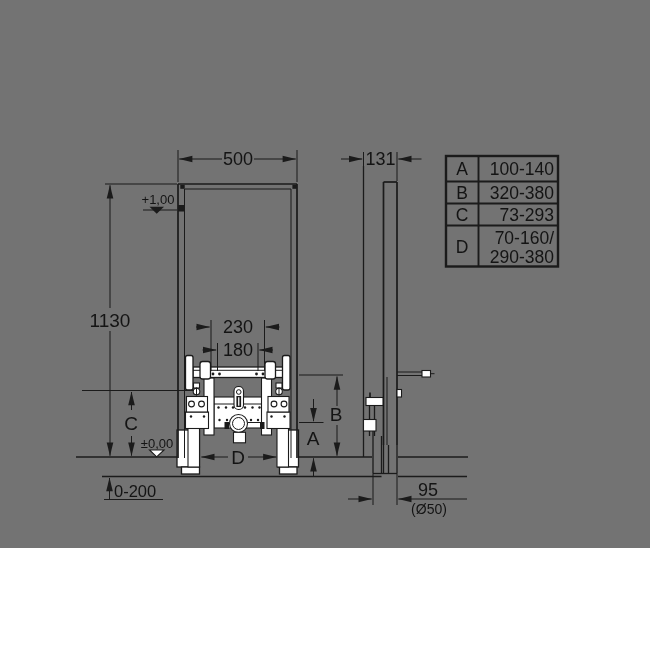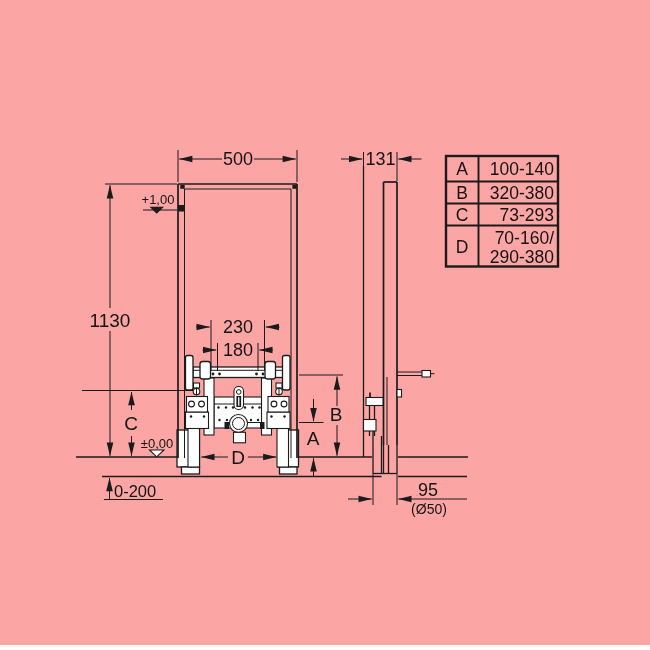--- a/index.html
+++ b/index.html
@@ -1,16 +1,16 @@
 <!DOCTYPE html>
 <html><head>
 <meta charset="utf-8">
 <style>
   html,body{margin:0;padding:0;background:#ffffff;}
-  #stage{position:relative;width:650px;height:645px;background:#fca5a5;overflow:hidden;}
+  #stage{position:relative;width:650px;height:548px;background:#737373;overflow:hidden;}
   svg{position:absolute;left:0;top:0;}
   svg text{font-family:"Liberation Sans",sans-serif;fill:#141414;}
   .ln{stroke:#1b1b1b;fill:none;stroke-width:1;}
   .ln12{stroke:#1b1b1b;fill:none;stroke-width:1.3;}
   .ln16{stroke:#1b1b1b;fill:none;stroke-width:1.7;}
   .wf{stroke:#1b1b1b;fill:#ffffff;stroke-width:1.3;}
   .wf1{stroke:#1b1b1b;fill:#ffffff;stroke-width:1.1;}
   .dk{fill:#1b1b1b;stroke:none;}
   .t18{font-size:18px;}
   .t19{font-size:19px;}

